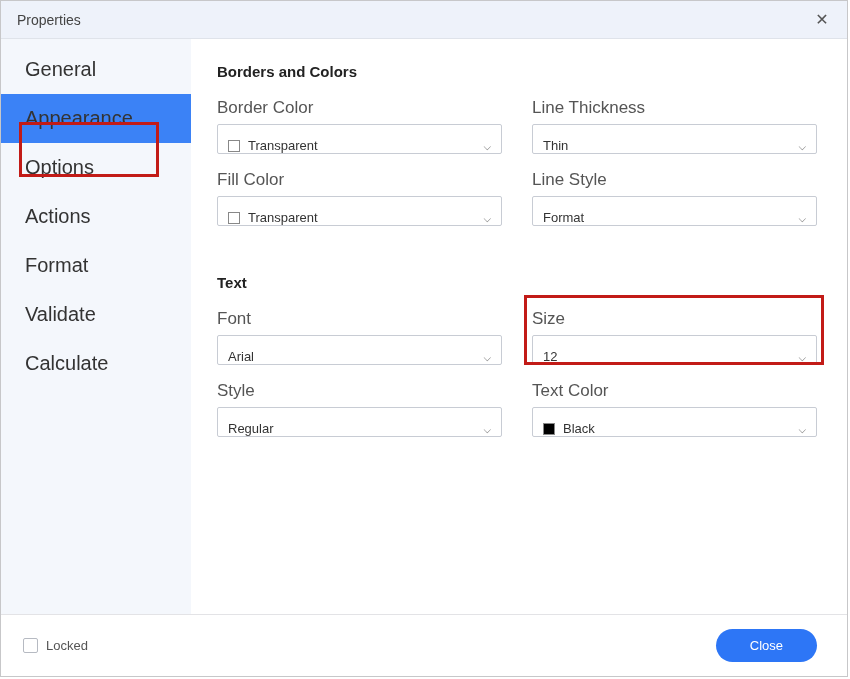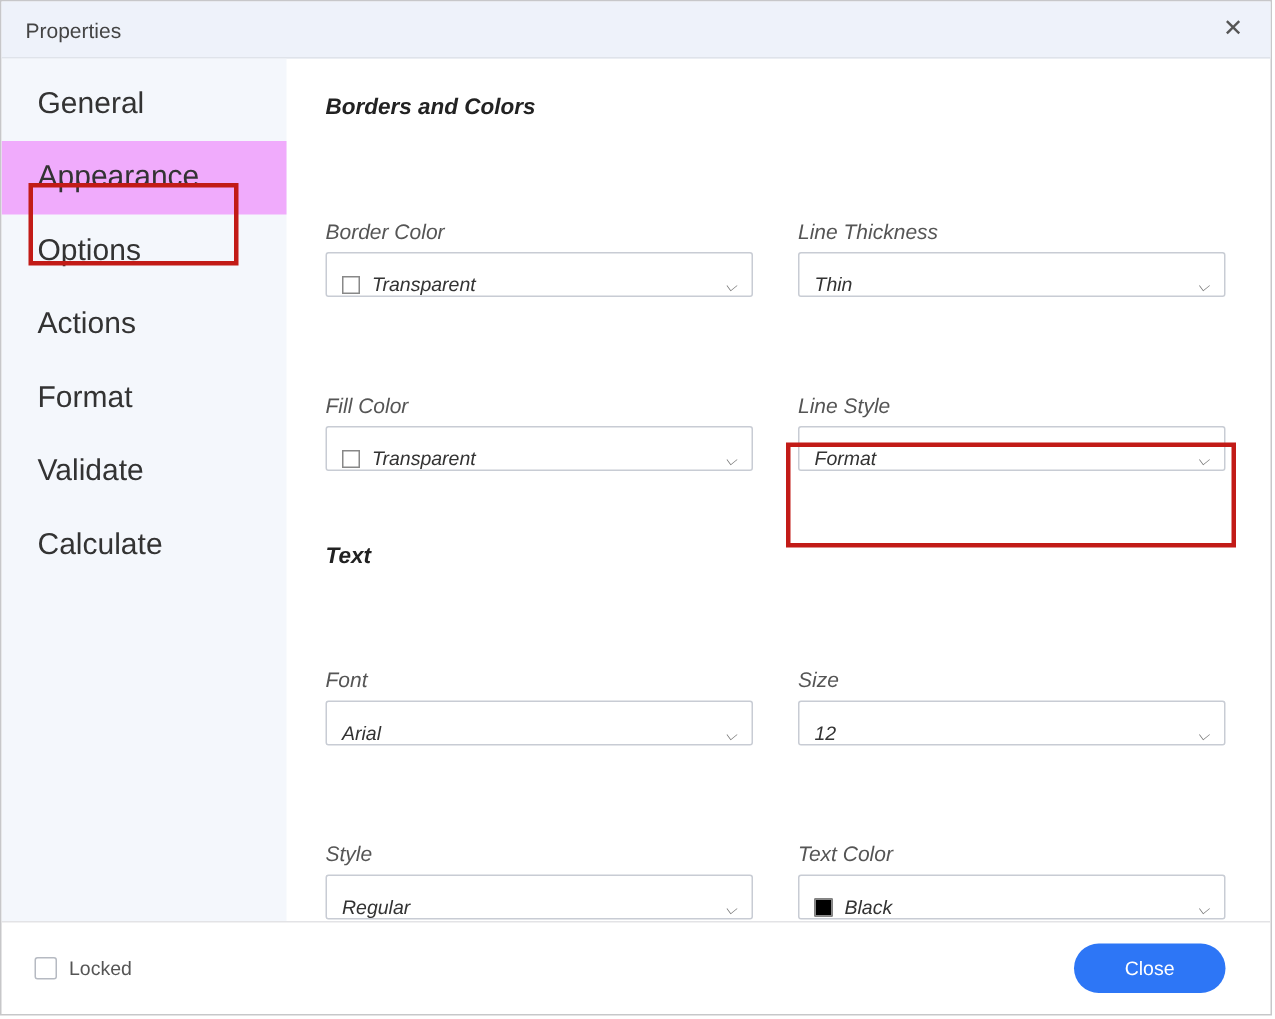--- a/index.html
+++ b/index.html
@@ -53,58 +53,56 @@
       position: relative;
     }
     .sidebar-item {
       padding: 13px 18px 13px 24px;
       font-size: 20px;
       color: #333;
       cursor: pointer;
       position: relative;
     }
     .sidebar-item.active {
-      background: #f0abfc;
+      background: #3b82f6;
     }
     .red-box-sidebar {
       position: absolute;
       left: 18px;
       top: 83px;
       width: 140px;
       height: 55px;
       border: 3px solid #c21b17;
       pointer-events: none;
     }
     .content {
       flex: 1;
       padding: 24px 30px 0 26px;
       position: relative;
-      font-style: italic;
     }
     .section-title {
       font-size: 15px;
       font-weight: 600;
       color: #222;
       margin-bottom: 18px;
     }
     .row {
       display: flex;
       gap: 30px;
       margin-bottom: 16px;
     }
     .field {
       flex: 1;
       display: flex;
       flex-direction: column;
     }
     .field-label {
-      font-size: 14px;
+      font-size: 17px;
       color: #555;
       margin-bottom: 6px;
-      margin-top: 48px;
     }
     .dropdown {
       height: 30px;
       border: 1px solid #c8ccd4;
       border-radius: 2px;
       background: #fff;
       display: flex;
       align-items: flex-end;
       justify-content: space-between;
       padding: 0 10px;

